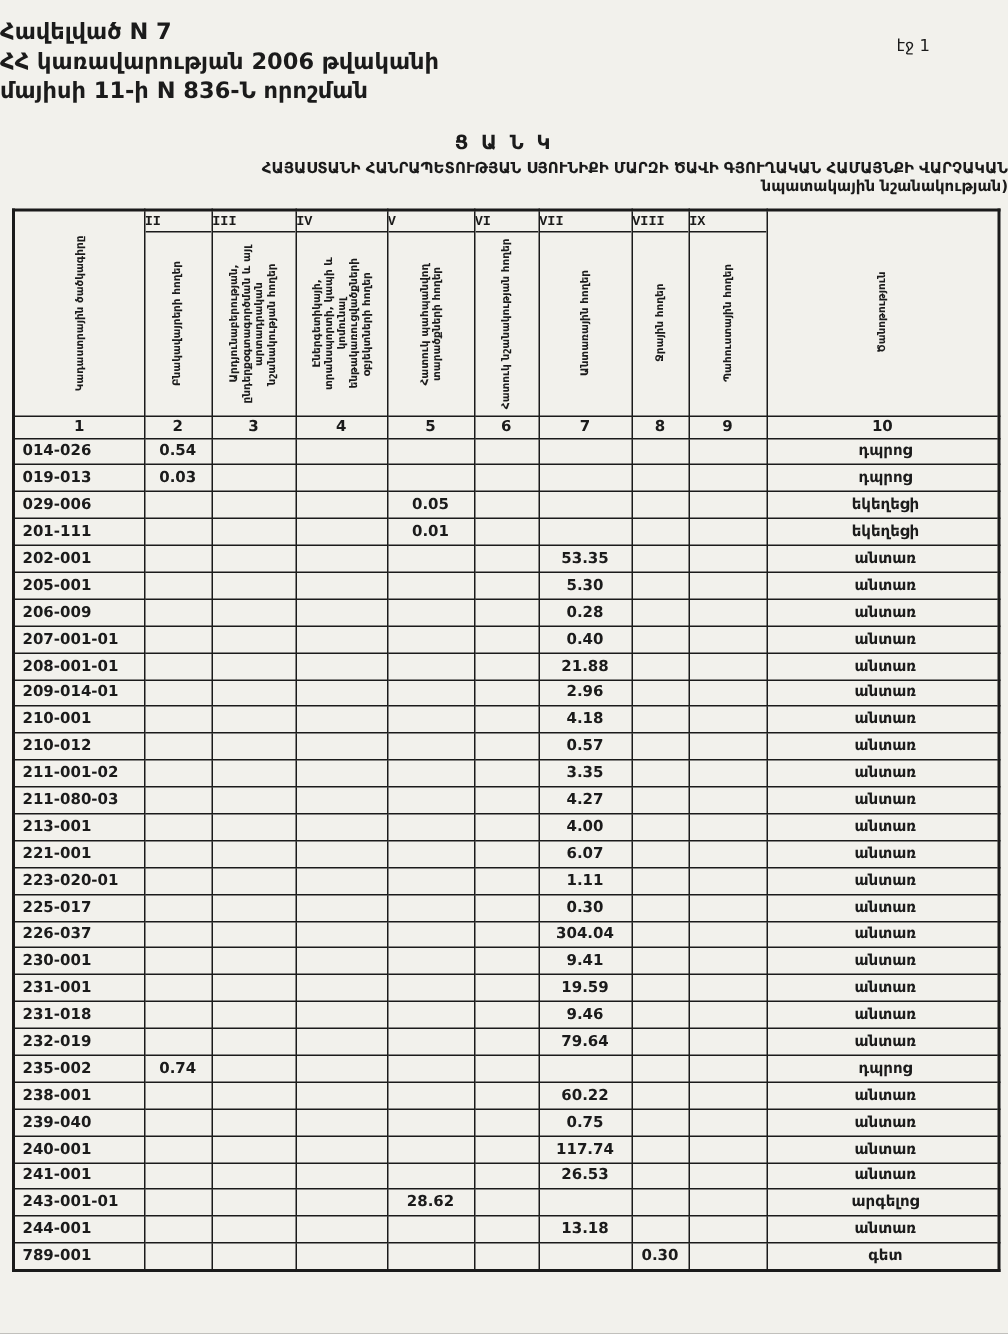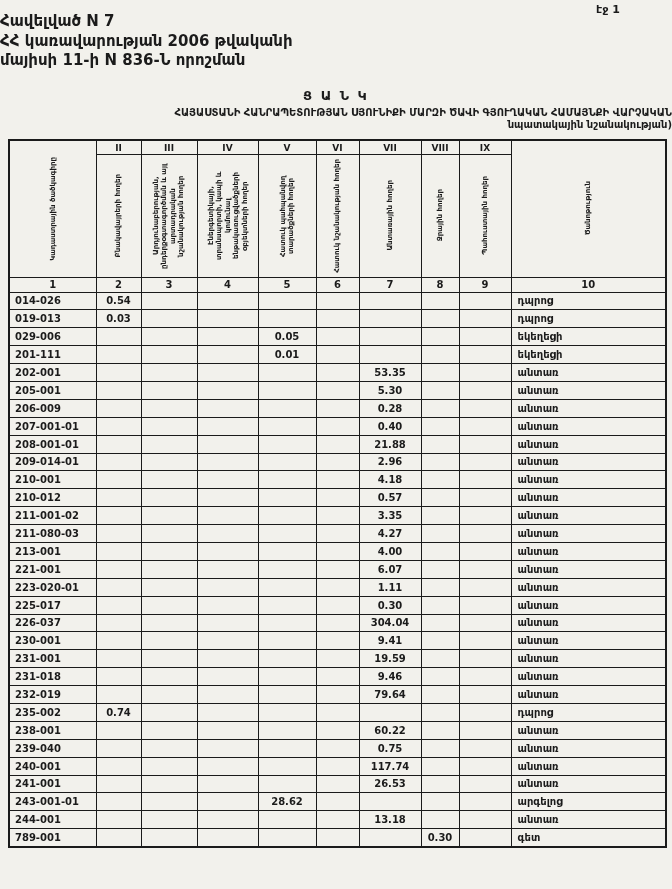--- a/index.html
+++ b/index.html
@@ -16,24 +16,24 @@
   }
   .doc-header {
     padding-top: 12px;
     text-align: left;
     font-size: 15px;
     font-weight: bold;
     line-height: 1.3;
   }
   .page-num {
     position: absolute;
-    top: 3px;
+    top: 24px;
     right: 52px;
     font-size: 11px;
-    font-weight: bold;
+    font-weight: normal;
     margin-left: 36px;
   }
   .title {
     text-align: center;
     margin-top: 17px;
     font-size: 13px;
     font-weight: bold;
     letter-spacing: 2px;
   }
   .subtitle {
@@ -54,23 +54,24 @@
     border: 1px solid #1b1b1b;
     font-weight: bold;
     overflow: hidden;
   }
   th { padding: 0; vertical-align: middle; }
   .th-inner { display: flex; flex-direction: column; height: 136px; }
   .roman {
     height: 14px;
     line-height: 14px;
     border-bottom: 1px solid #1b1b1b;
-    text-align: center;
+    text-align: left;
     font-size: 9px;
     font-weight: bold;
+    font-family: Liberation Mono, monospace;
   }
   .rot-wrap {
     flex: 1;
     display: flex;
     align-items: center;
     justify-content: center;
     overflow: hidden;
     padding: 2px 0;
   }
   .rot {
@@ -88,21 +89,21 @@
     font-size: 10px;
   }
   tbody.data td {
     height: 17.9px;
     font-size: 10px;
     text-align: center;
     padding: 0 2px;
     white-space: nowrap;
   }
   tbody.data td.code { text-align: left; padding-left: 5px; }
-  tbody.data td.note { text-align: left; padding-left: 6px; }
+  tbody.data td.note { text-align: center; padding-left: 6px; }
 </style>
 </head>
 <body>
 
 <div class="page">
 
   <div class="page-num">էջ 1</div>
 
   <div class="doc-header">
     <div>Հավելված N 7</div>

